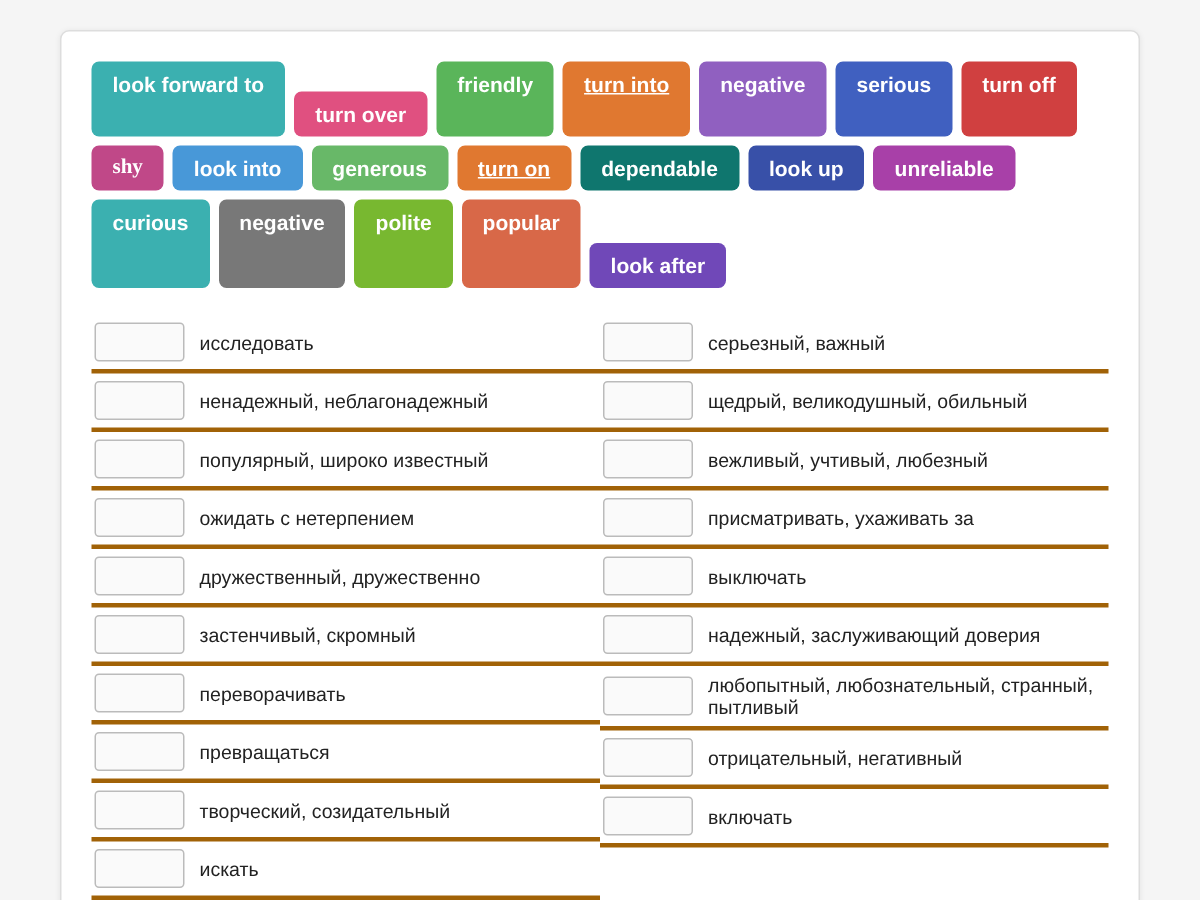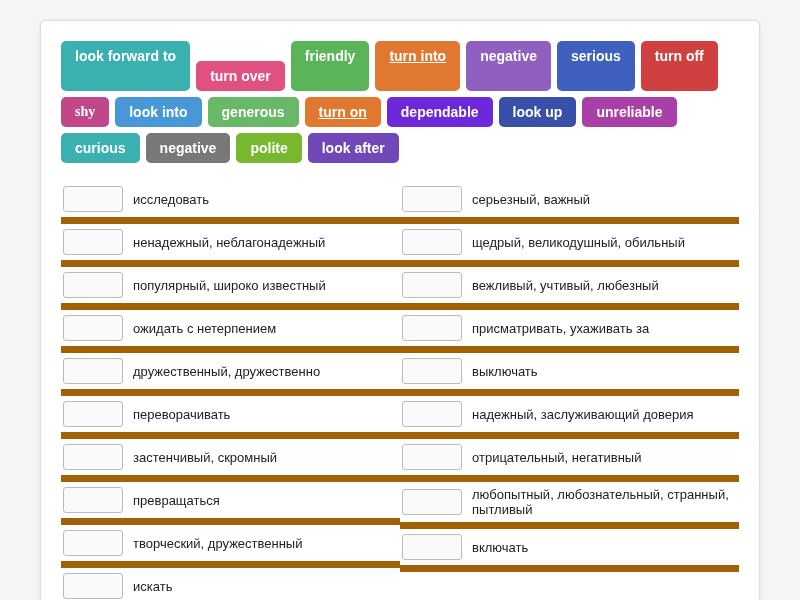--- a/index.html
+++ b/index.html
@@ -43,41 +43,41 @@
     .tag-teal    { background: #3bb0b0; }
     .tag-pink    { background: #e05080; margin-top: 20px; }
     .tag-green   { background: #5ab55a; }
     .tag-orange  { background: #e07830; text-decoration: underline; }
     .tag-purple  { background: #9060c0; }
     .tag-blue    { background: #4060c0; }
     .tag-red     { background: #d04040; }
     .tag-rose    { background: #c04888; font-family: Liberation Serif, serif; }
     .tag-lblue   { background: #4898d8; }
     .tag-lgreen  { background: #68b868; }
-    .tag-cyan    { background: #6d28d9; }
+    .tag-cyan    { background: #0f766e; }
     .tag-navy    { background: #3850a8; }
     .tag-magenta { background: #a840a8; }
     .tag-gray    { background: #787878; }
     .tag-lime    { background: #78b830; }
     .tag-salmon  { background: #d86848; }
-    .tag-violet  { background: #7048b8; }
+    .tag-violet  { background: #7048b8; margin-top: 29px; }
 
     .match-section {
       width: 100%;
     }
     .match-grid {
       display: grid;
       grid-template-columns: 1fr 1fr;
       gap: 0;
     }
     .match-row {
       display: flex;
       align-items: center;
       padding: 5px 2px;
-      border-bottom: 7px solid #a16207;
+      border-bottom: 3px solid #a16207;
       min-height: 36px;
     }
     .match-box {
       width: 60px;
       min-width: 60px;
       height: 26px;
       border: 1px solid #bbb;
       background: #fafafa;
       border-radius: 3px;
       margin-right: 10px;
@@ -111,20 +111,21 @@
         <span class="tag tag-orange">turn on</span>
         <span class="tag tag-cyan">dependable</span>
         <span class="tag tag-navy">look up</span>
         <span class="tag tag-magenta">unreliable</span>
       </div>
 
     <div class="tags-row">
         <span class="tag tag-teal">curious</span>
         <span class="tag tag-gray">negative</span>
         <span class="tag tag-lime">polite</span>
+        <span class="tag tag-salmon">popular</span>
         <span class="tag tag-violet">look after</span>
       </div>
   </div>
 
   <div class="match-section">
     <div class="match-grid">
 
       <div>
           <div class="match-row">
             <span class="match-box"></span>
@@ -141,33 +142,33 @@
           <div class="match-row">
             <span class="match-box"></span>
             <span class="match-text">ожидать с нетерпением</span>
           </div>
           <div class="match-row">
             <span class="match-box"></span>
             <span class="match-text">дружественный, дружественно</span>
           </div>
           <div class="match-row">
             <span class="match-box"></span>
+            <span class="match-text">застенчивый, скромный</span>
+          </div>
+          <div class="match-row">
+            <span class="match-box"></span>
             <span class="match-text">переворачивать</span>
           </div>
           <div class="match-row">
             <span class="match-box"></span>
-            <span class="match-text">застенчивый, скромный</span>
-          </div>
-          <div class="match-row">
-            <span class="match-box"></span>
             <span class="match-text">превращаться</span>
           </div>
           <div class="match-row">
             <span class="match-box"></span>
-            <span class="match-text">творческий, дружественный</span>
+            <span class="match-text">творческий, созидательный</span>
           </div>
           <div class="match-row">
             <span class="match-box"></span>
             <span class="match-text">искать</span>
           </div>
         </div>
 
       <div>
           <div class="match-row">
             <span class="match-box"></span>
@@ -188,25 +189,25 @@
           <div class="match-row">
             <span class="match-box"></span>
             <span class="match-text">выключать</span>
           </div>
           <div class="match-row">
             <span class="match-box"></span>
             <span class="match-text">надежный, заслуживающий доверия</span>
           </div>
           <div class="match-row">
             <span class="match-box"></span>
+            <span class="match-text">любопытный, любознательный, странный, пытливый</span>
+          </div>
+          <div class="match-row">
+            <span class="match-box"></span>
             <span class="match-text">отрицательный, негативный</span>
-          </div>
-          <div class="match-row">
-            <span class="match-box"></span>
-            <span class="match-text">любопытный, любознательный, странный, пытливый</span>
           </div>
           <div class="match-row">
             <span class="match-box"></span>
             <span class="match-text">включать</span>
           </div>
         </div>
     </div>
   </div>
 </div>
 

